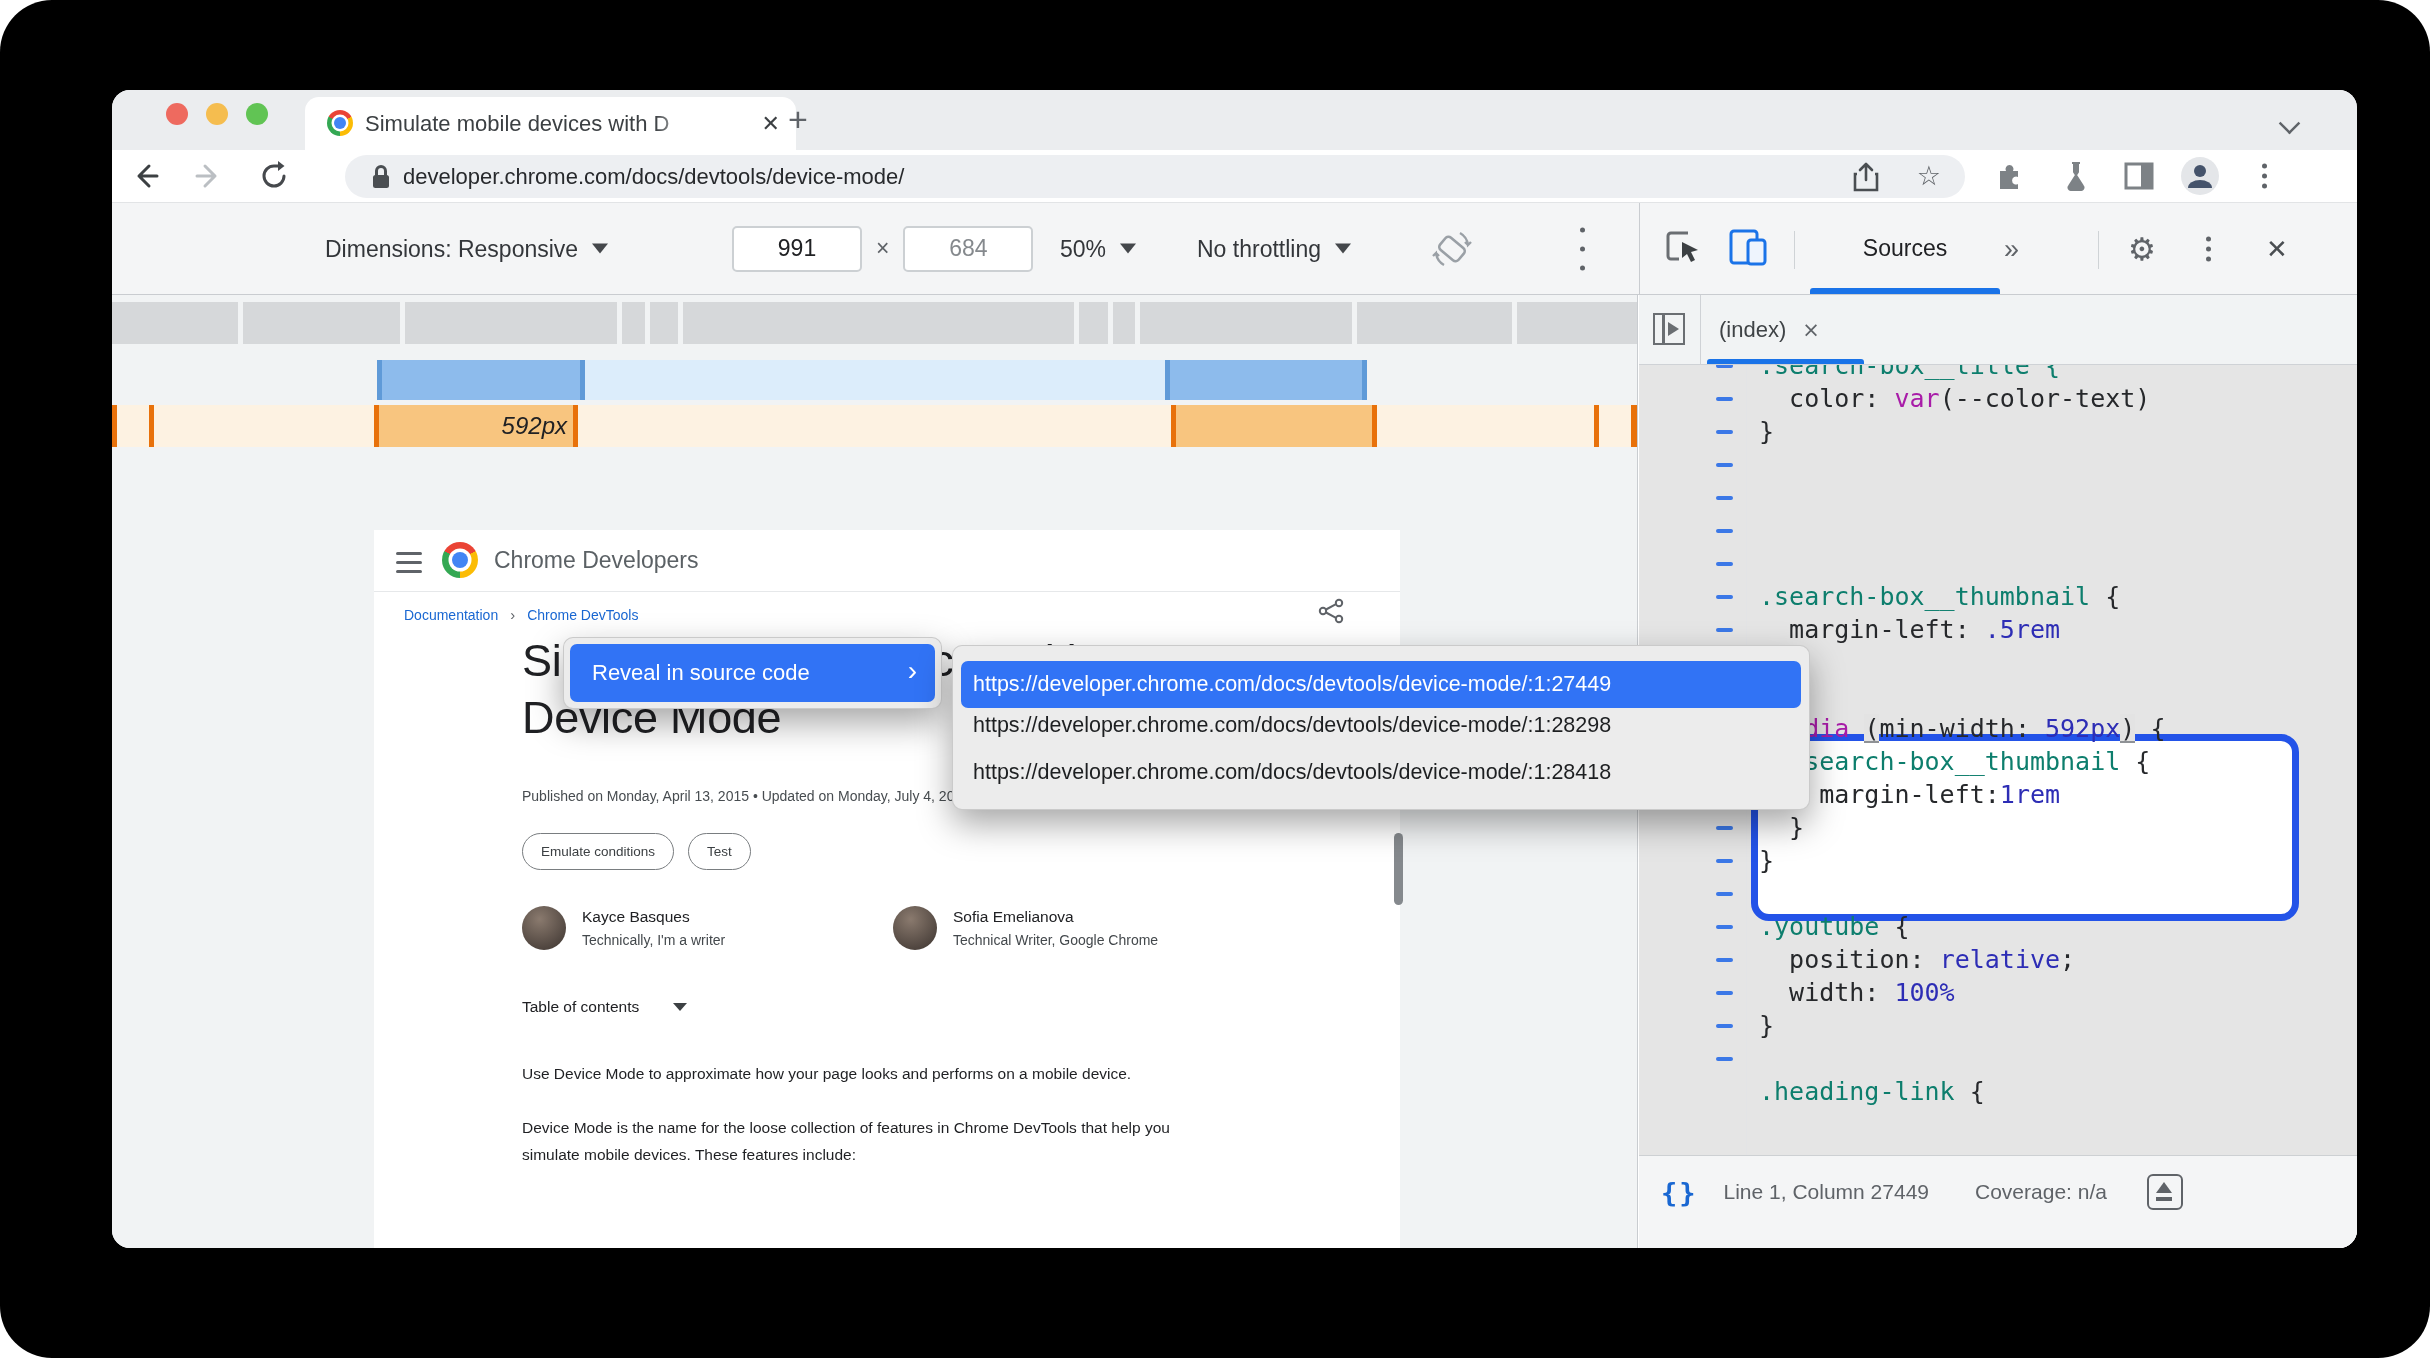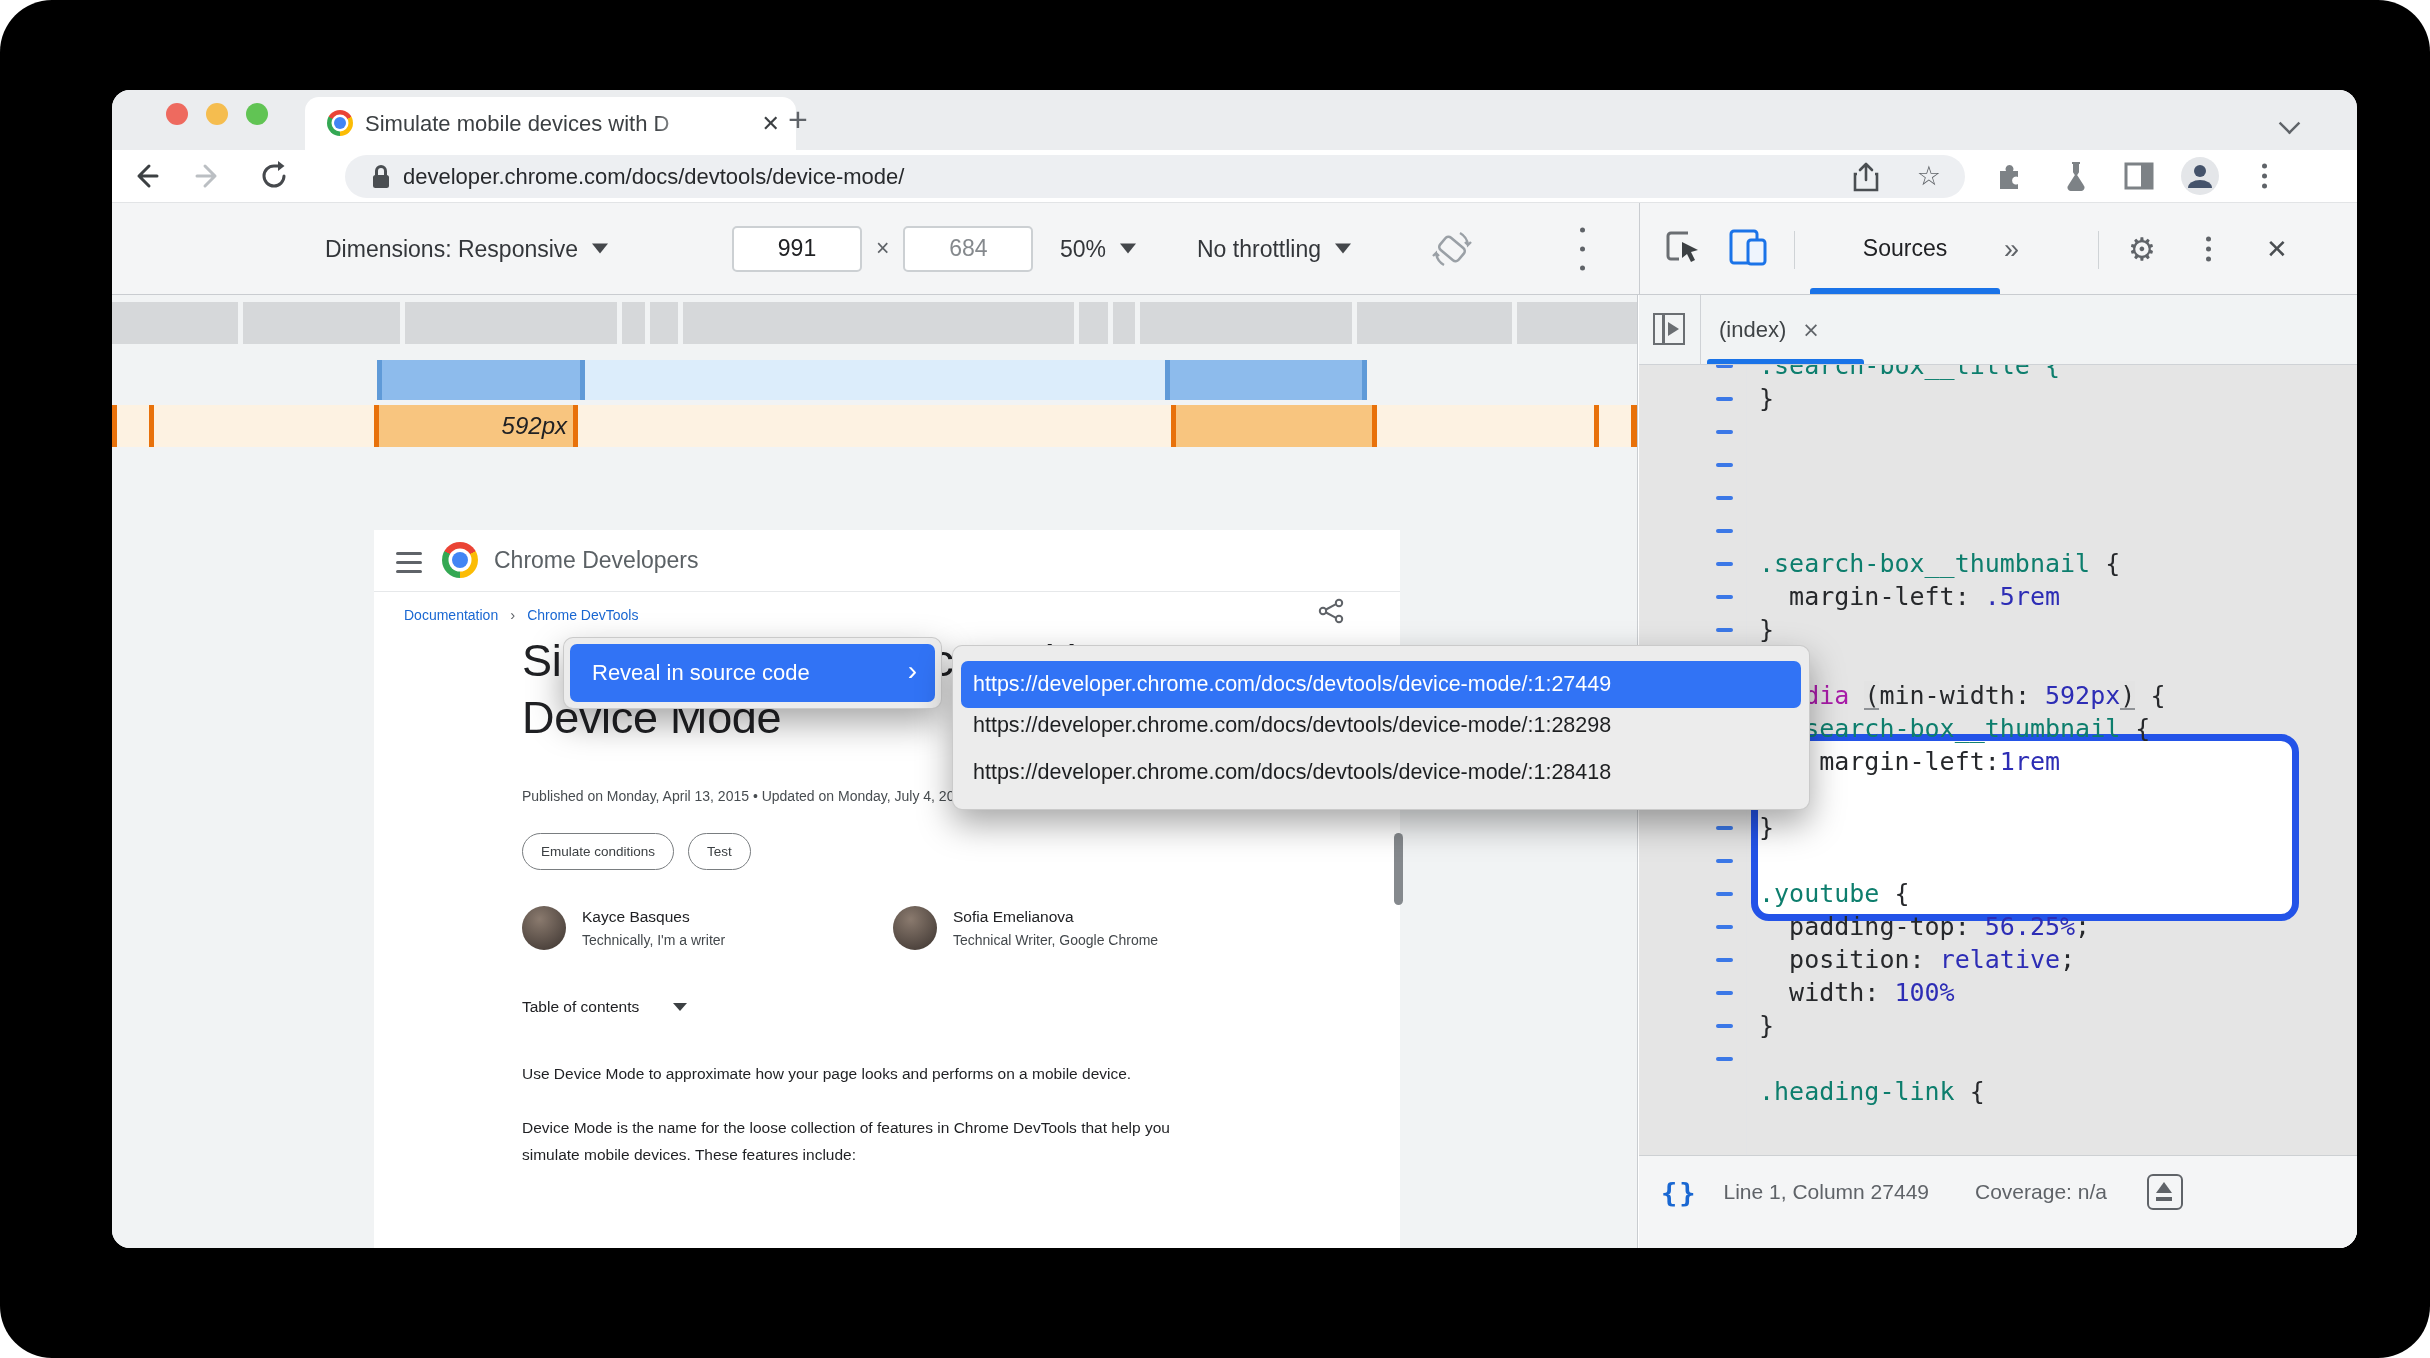--- a/index.html
+++ b/index.html
@@ -396,20 +396,24 @@
         <div class="code-area">
           <div class="gutterline"></div>
           <div class="hlbox" id="hlbox" style="top: 369px; height: 187px;"></div>
           <div class="code-lines" id="codelines">
               <div class="code-line">
                 <span class="dash"></span>
                 <span class="txt"><span class="tok-sel">.search-box__title {</span></span>
               </div>
               <div class="code-line">
                 <span class="dash"></span>
+                <span class="txt"><span class="tok-pln">  color: </span><span class="tok-kw">var</span><span class="tok-pln">(--color-text)</span></span>
+              </div>
+              <div class="code-line">
+                <span class="dash"></span>
                 <span class="txt"><span class="tok-pln">}</span></span>
               </div>
               <div class="code-line">
                 <span class="dash"></span>
                 <span class="txt"></span>
               </div>
               <div class="code-line">
                 <span class="dash"></span>
               </div>
               <div class="code-line">
@@ -456,24 +460,20 @@
                 <span class="dash"></span>
                 <span class="txt"><span class="tok-pln">}</span></span>
               </div>
               <div class="code-line">
                 <span class="dash"></span>
                 <span class="txt"></span>
               </div>
               <div class="code-line">
                 <span class="dash"></span>
                 <span class="txt"><span class="tok-sel">.youtube</span><span class="tok-pln"> {</span></span>
-              </div>
-              <div class="code-line">
-                <span class="dash"></span>
-                <span class="txt"><span class="tok-pln">  padding-top: </span><span class="tok-val">56.25%</span><span class="tok-pln">;</span></span>
               </div>
               <div class="code-line">
                 <span class="dash"></span>
                 <span class="txt"><span class="tok-pln">  position: </span><span class="tok-val">relative</span><span class="tok-pln">;</span></span>
               </div>
               <div class="code-line">
                 <span class="dash"></span>
                 <span class="txt"><span class="tok-pln">  width: </span><span class="tok-val">100%</span></span>
               </div>
               <div class="code-line">

